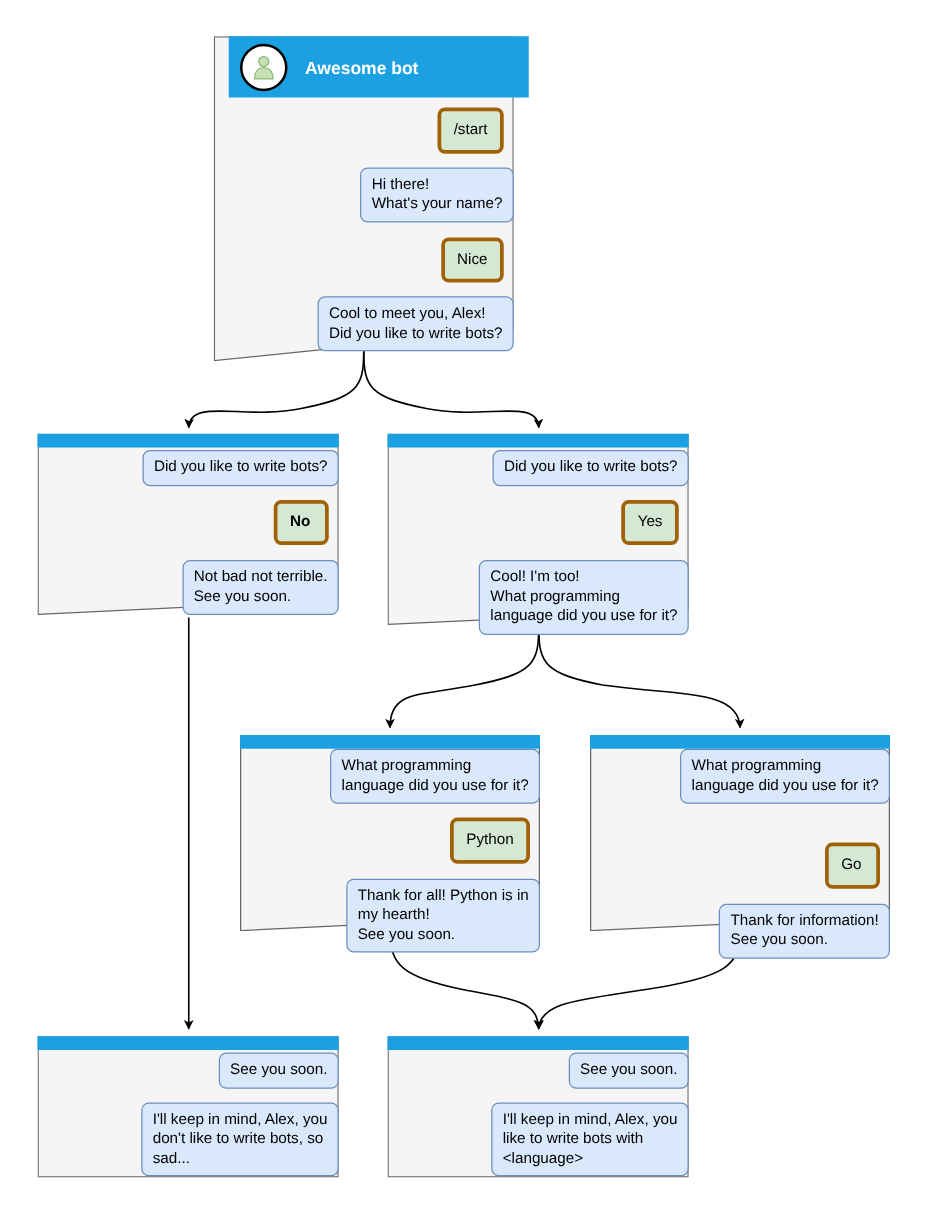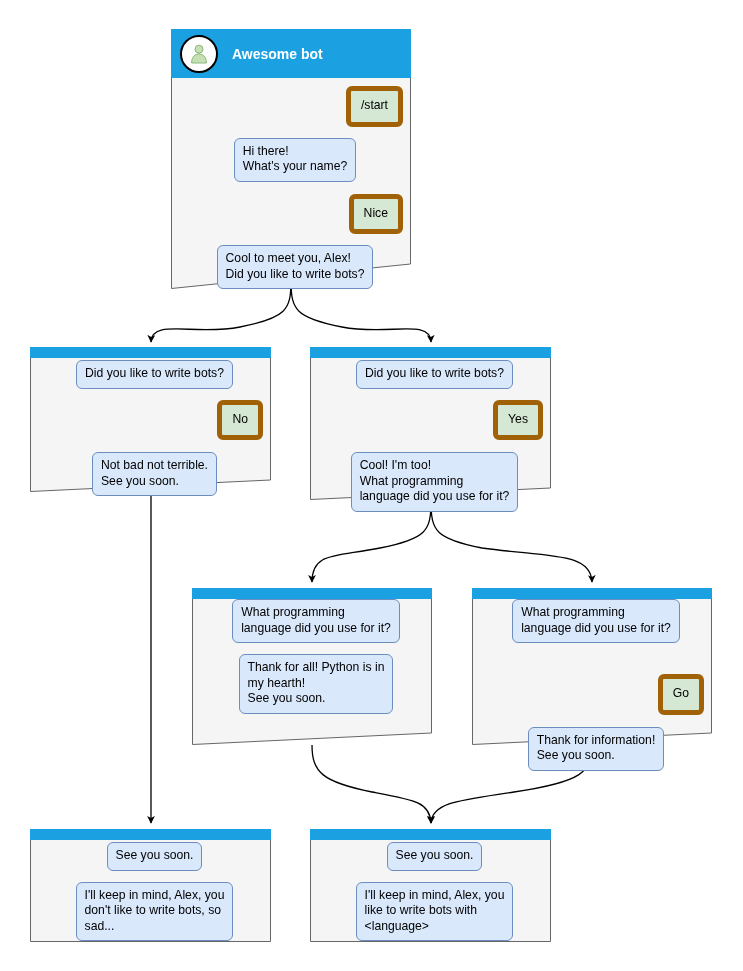--- a/index.html
+++ b/index.html
@@ -52,21 +52,21 @@
   
   .hdr {
     position: absolute;
     left: 0; top: 0;
     width: 100%;
     background: #1ba1e2;
     box-sizing: border-box;
     display: flex;
     align-items: center;
   }
-  .hdr.tall { height: 49px; padding-left: 9px; }
+  .hdr.tall { height: 49px; padding-left: 9px; margin-left: 12px; }
   .hdr.thin { height: 11px; }
 
   .avatar {
     width: 38px;
     height: 38px;
     border-radius: 50%;
     background: #ffffff;
     border: 2px solid #000000;
     box-sizing: border-box;
     display: flex;
@@ -83,39 +83,39 @@
   }
 
   
   .bubbles {
     position: absolute;
     left: 0;
     width: 100%;
     box-sizing: border-box;
   }
   .row { display: flex; width: 100%; box-sizing: border-box; }
-  .row.left  { justify-content: center; padding-left: 8px; }
+  .row.left  { justify-content: flex-end; padding-left: 8px; }
   .row.right { justify-content: flex-end;   padding-right: 8px; }
 
   .bubble {
     border-radius: 6px;
     box-sizing: border-box;
     font-size: 12.2px;
     line-height: 15.5px;
     color: #000000;
     white-space: pre-line;
     padding: 5px 8px 6px 8px;
   }
   .bubble.bot {
     background: #dae8fc;
     border: 1px solid #6c8ebf;
   }
   .bubble.user {
     background: #d5e8d4;
-    border: 5px solid #a16207;
+    border: 3px solid #a16207;
     min-width: 44px;
     text-align: left;
     padding: 7px 10px 8px 10px;
   }
 </style>
 </head>
 <body>
 
 <div id="canvas">
 
@@ -175,21 +175,21 @@
   <div class="node" style="left:30px; top:347px; width:241px; height:145px;">
     <svg class="node-shape" viewBox="0 0 241 145" preserveAspectRatio="none">
       <path d="M 0.5,0.5 L 240.5,0.5 L 240.5,133 L 0.5,144.5 Z" fill="#f5f5f5" stroke="#666666" stroke-width="1"></path>
     </svg>
     <div class="node-content">
       <div class="hdr thin"></div>
       <div class="bubbles" style="top:13px;">
         <div class="row left" style="margin-bottom:11px;">
           <div class="bubble bot">Did you like to write bots?</div>
         </div>
-        <div class="row right" style="margin-bottom:12px;">
+        <div class="row right" style="margin-bottom:12px;font-weight:bold;">
           <div class="bubble user">No</div>
         </div>
         <div class="row left">
           <div class="bubble bot">Not bad not terrible.
 See you soon.</div>
         </div>
       </div>
     </div>
   </div>
 
@@ -219,20 +219,23 @@
     <svg class="node-shape" viewBox="0 0 240 157" preserveAspectRatio="none">
       <path d="M 0.5,0.5 L 239.5,0.5 L 239.5,145 L 0.5,156.5 Z" fill="#f5f5f5" stroke="#666666" stroke-width="1"></path>
     </svg>
     <div class="node-content">
       <div class="hdr thin"></div>
       <div class="bubbles" style="top:11px;">
         <div class="row left" style="margin-bottom:11px;">
           <div class="bubble bot">What programming
 language did you use for it?</div>
         </div>
+        <div class="row right" style="margin-bottom:12px;">
+          <div class="bubble user">Python</div>
+        </div>
         <div class="row left">
           <div class="bubble bot">Thank for all! Python is in
 my hearth!
 See you soon.</div>
         </div>
       </div>
     </div>
   </div>
 
   <div class="node" style="left:472px; top:588px; width:240px; height:157px;">

